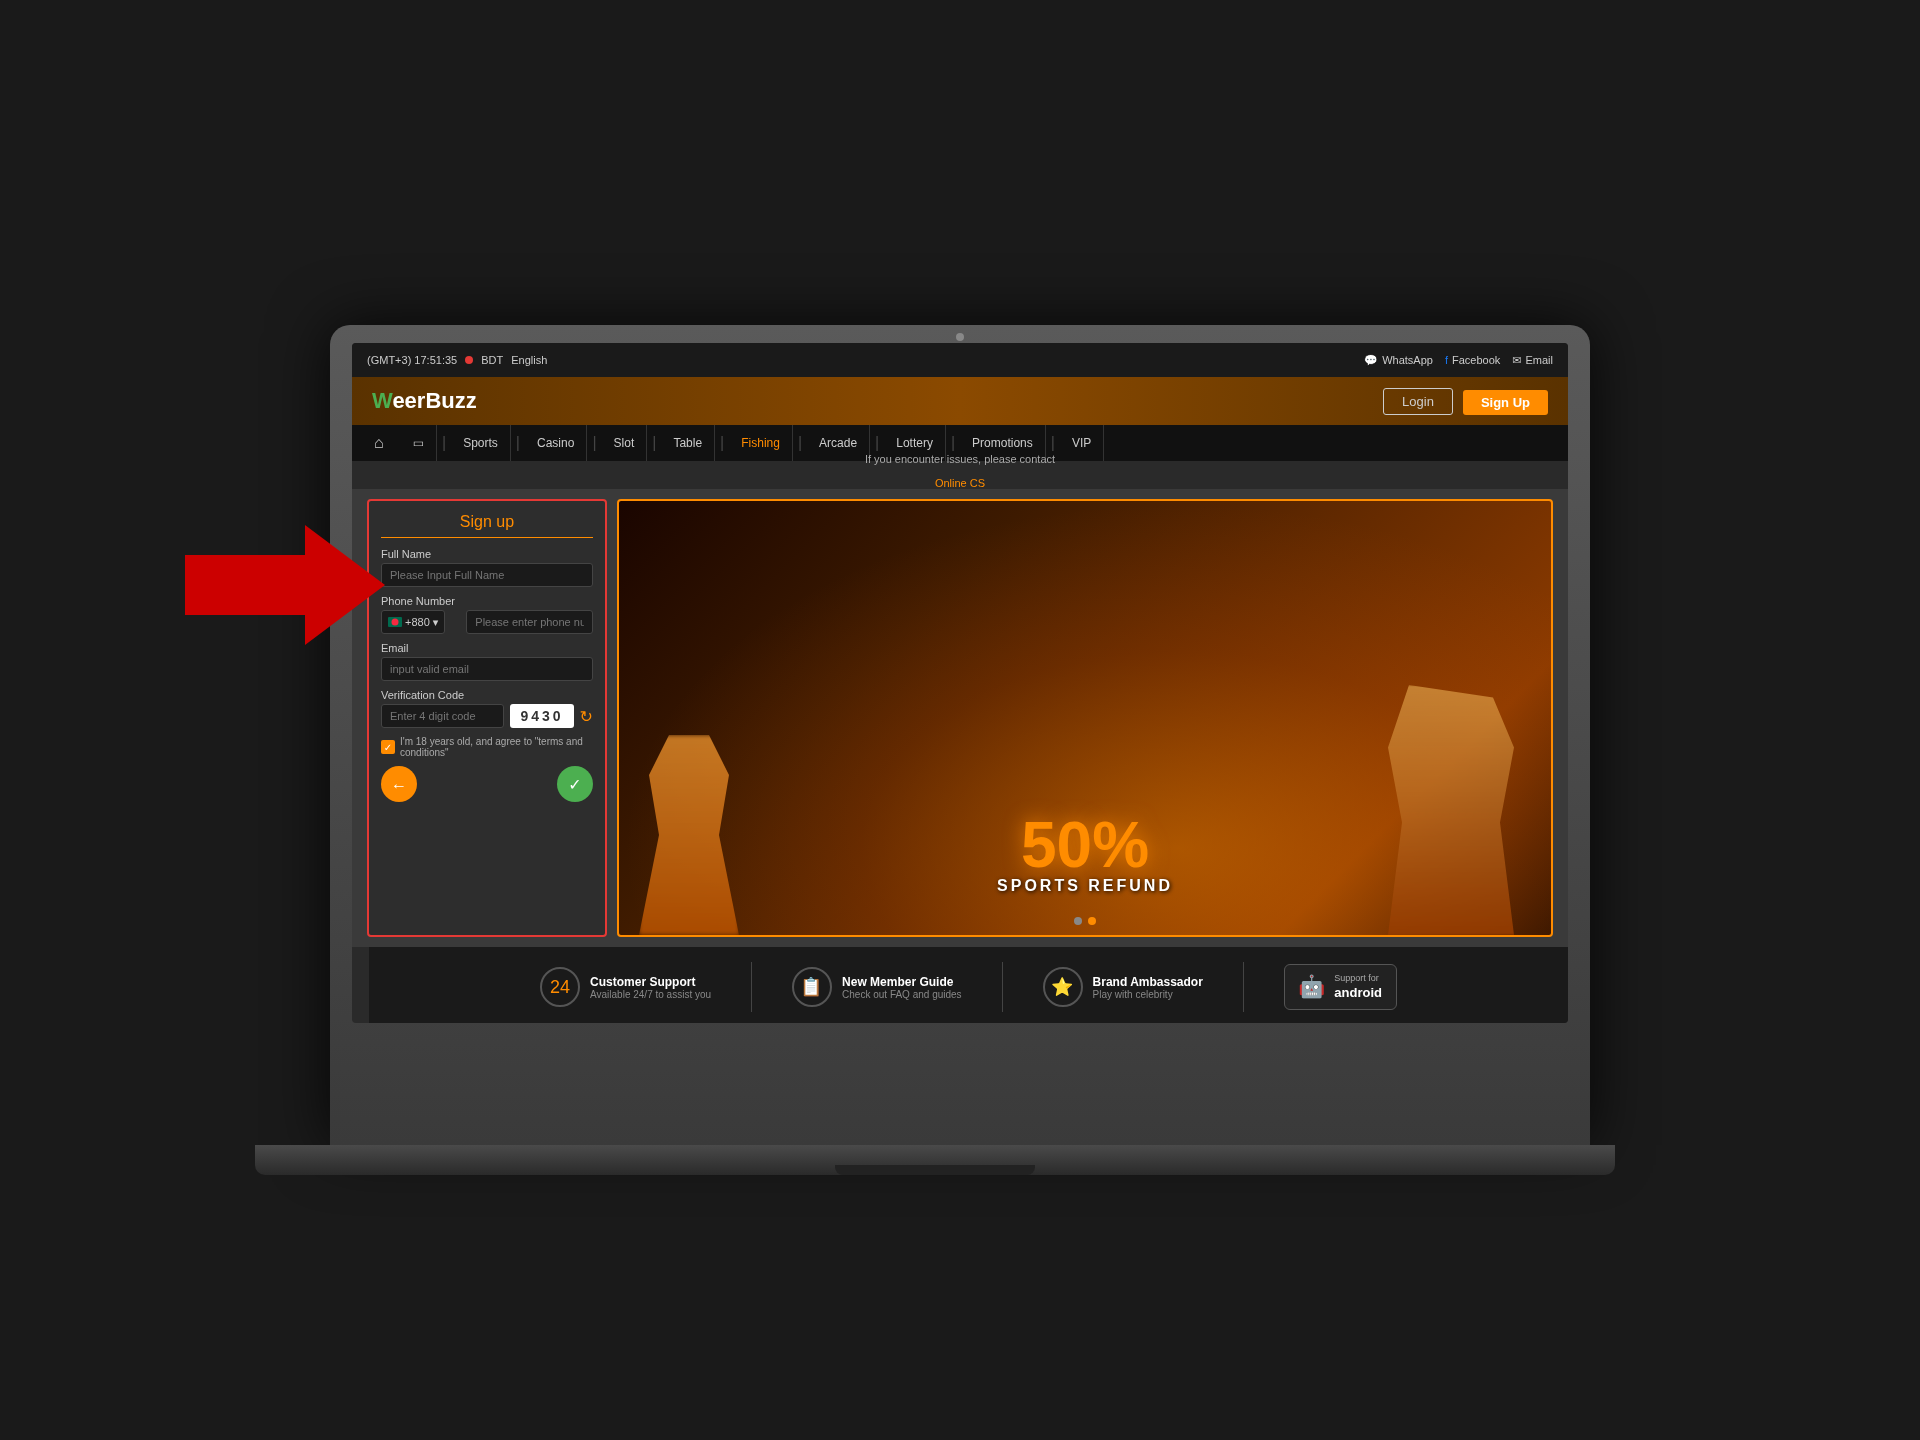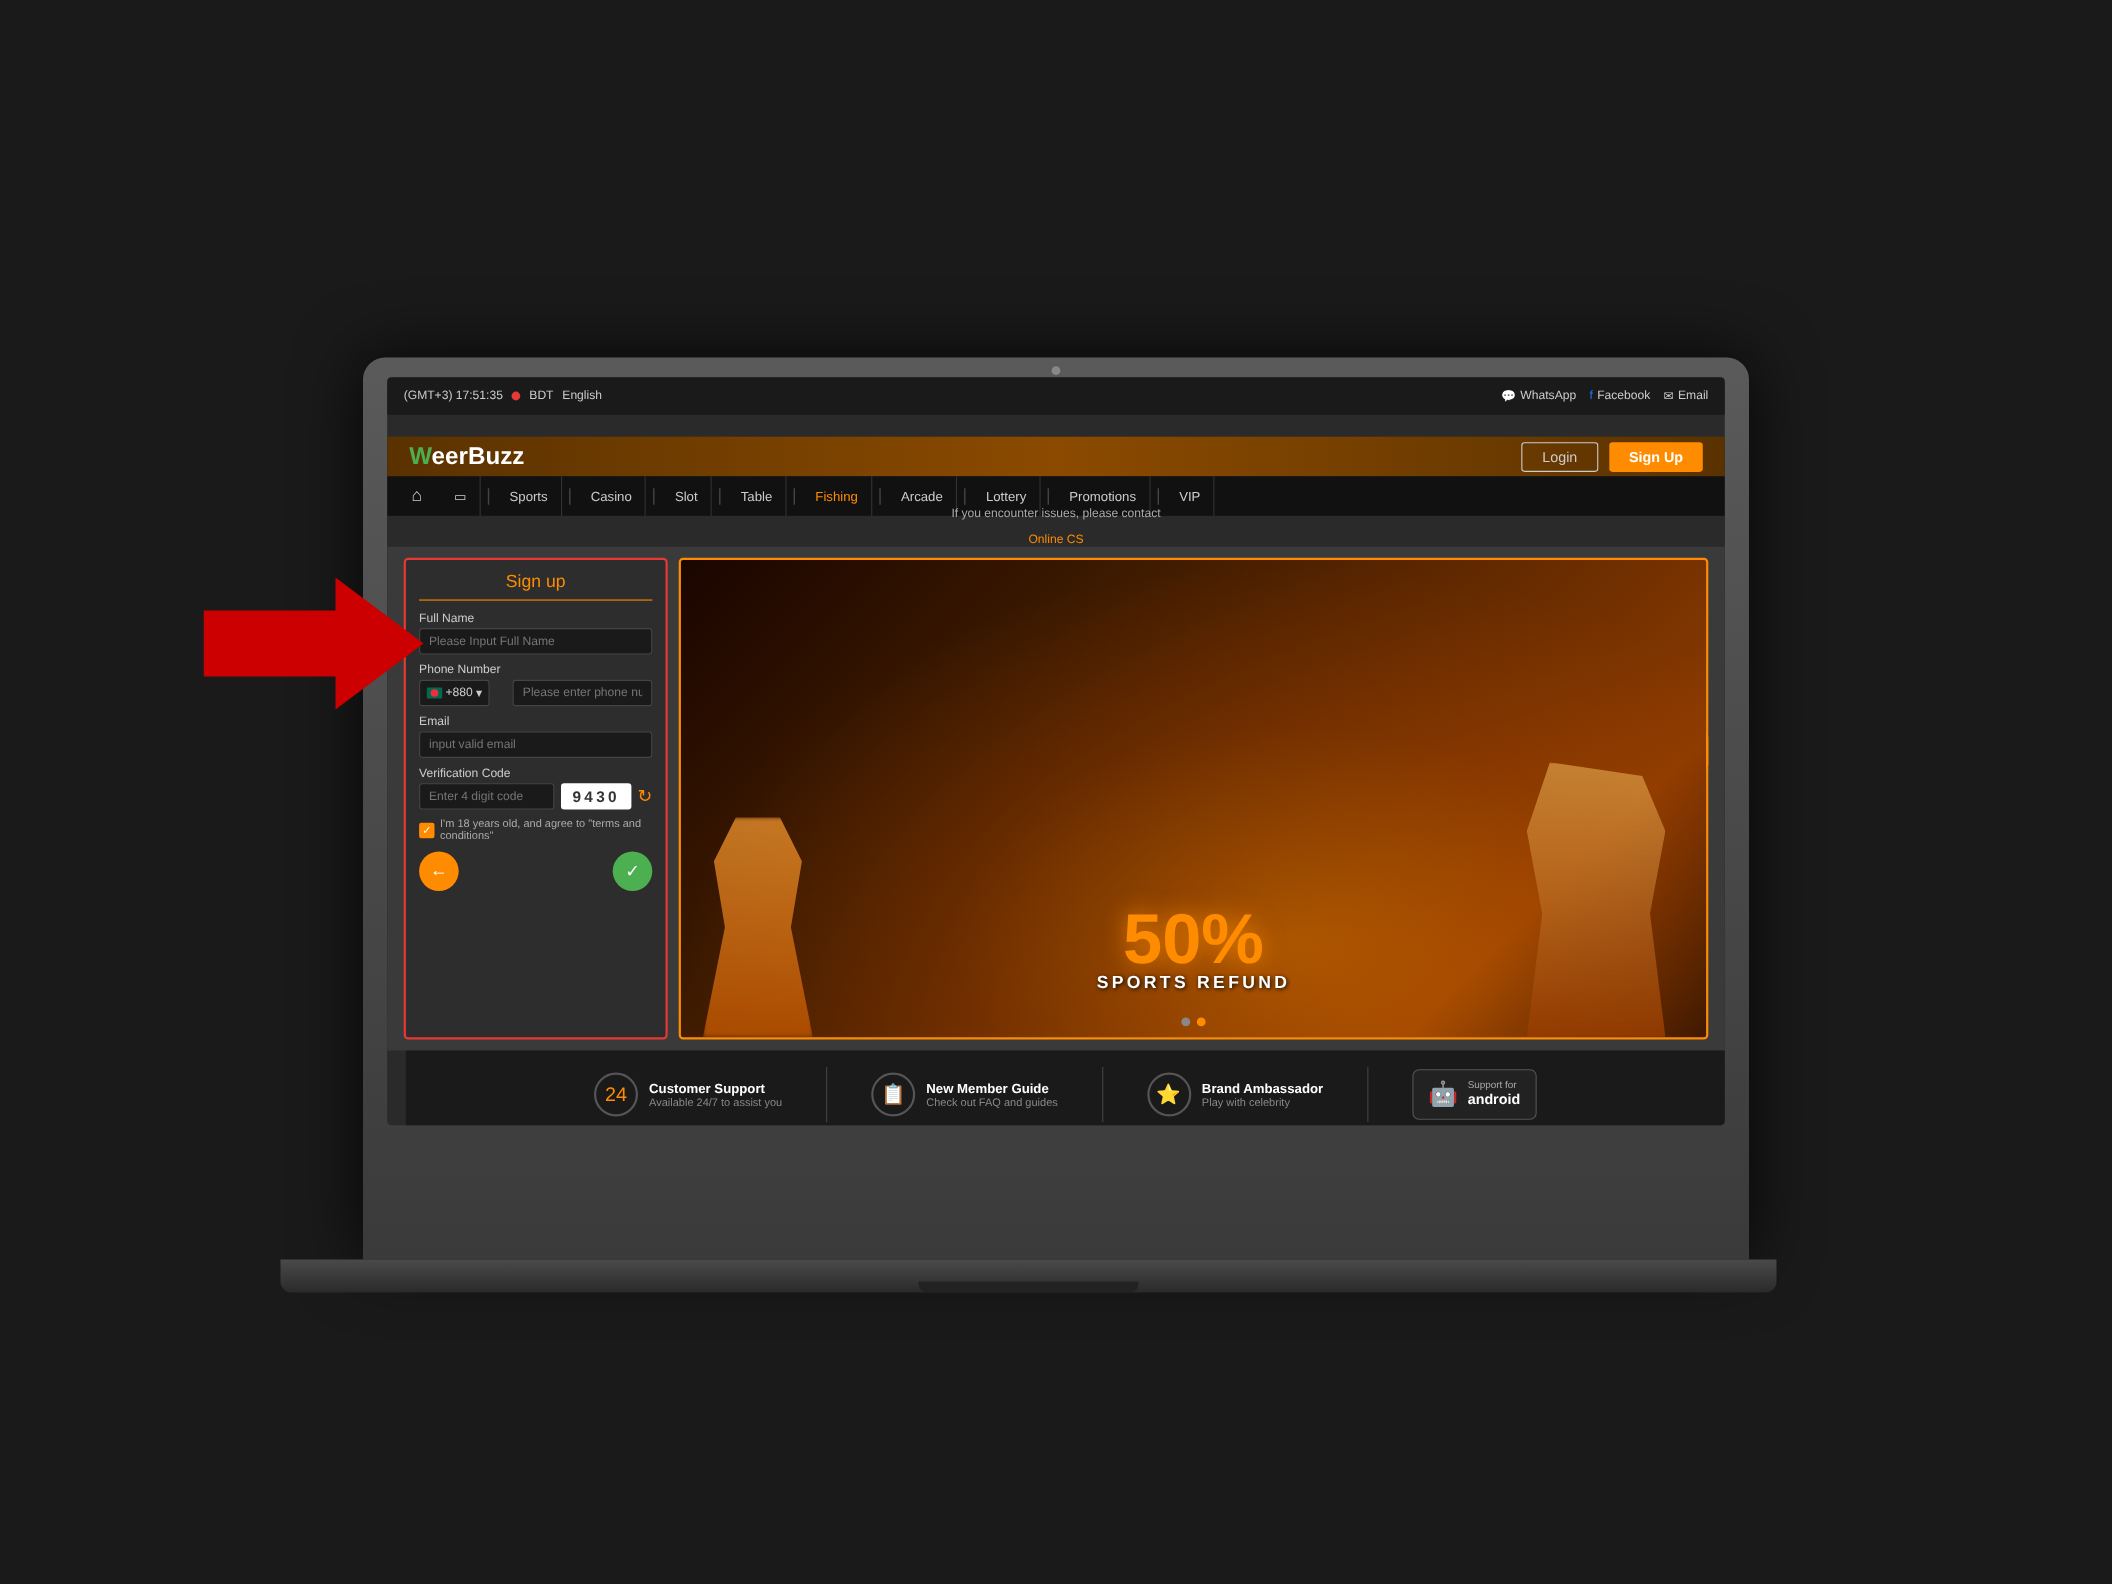--- a/index.html
+++ b/index.html
@@ -82,34 +82,33 @@
       color: #ccc;
     }
     .top-bar-left { display: flex; align-items: center; gap: 8px; }
     .top-bar-dot { width: 8px; height: 8px; background: #e53935; border-radius: 50%; }
     .top-bar-right { display: flex; align-items: center; gap: 12px; }
     .top-bar-right span { display: flex; align-items: center; gap: 4px; color: #ccc; font-size: 11px; }
 
     
     .header {
       background: linear-gradient(90deg, #5a3200 0%, #8b4a00 50%, #5a3200 100%);
-      height: 36px;
+      height: 48px;
       display: flex;
       align-items: center;
       justify-content: space-between;
       padding: 0 20px;
-      margin-top: 20px;
     }
     .logo {
       font-size: 22px;
       font-weight: bold;
       color: #fff;
     }
     .logo span { color: #ff8c00; }
-    .header-buttons { display: flex; gap: 10px; }
+    .header-buttons { display: flex; gap: 10px; align-items: flex-end; }
     .btn-login {
       background: transparent;
       border: 1px solid #ccc;
       color: #ccc;
       padding: 5px 18px;
       border-radius: 3px;
       cursor: pointer;
       font-size: 13px;
     }
     .btn-signup {

